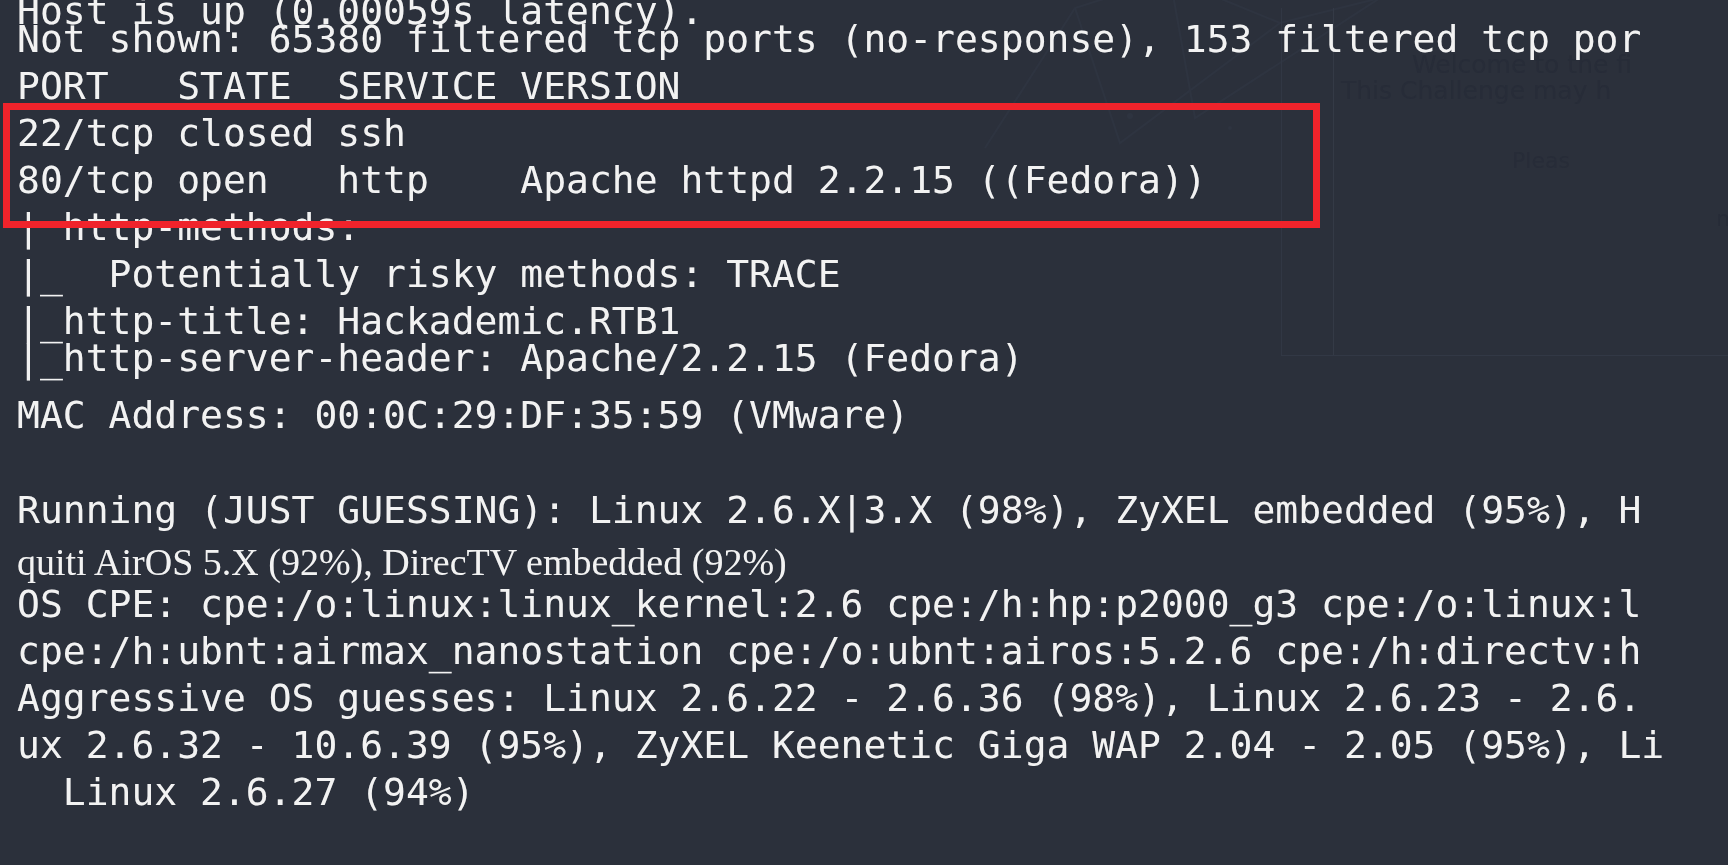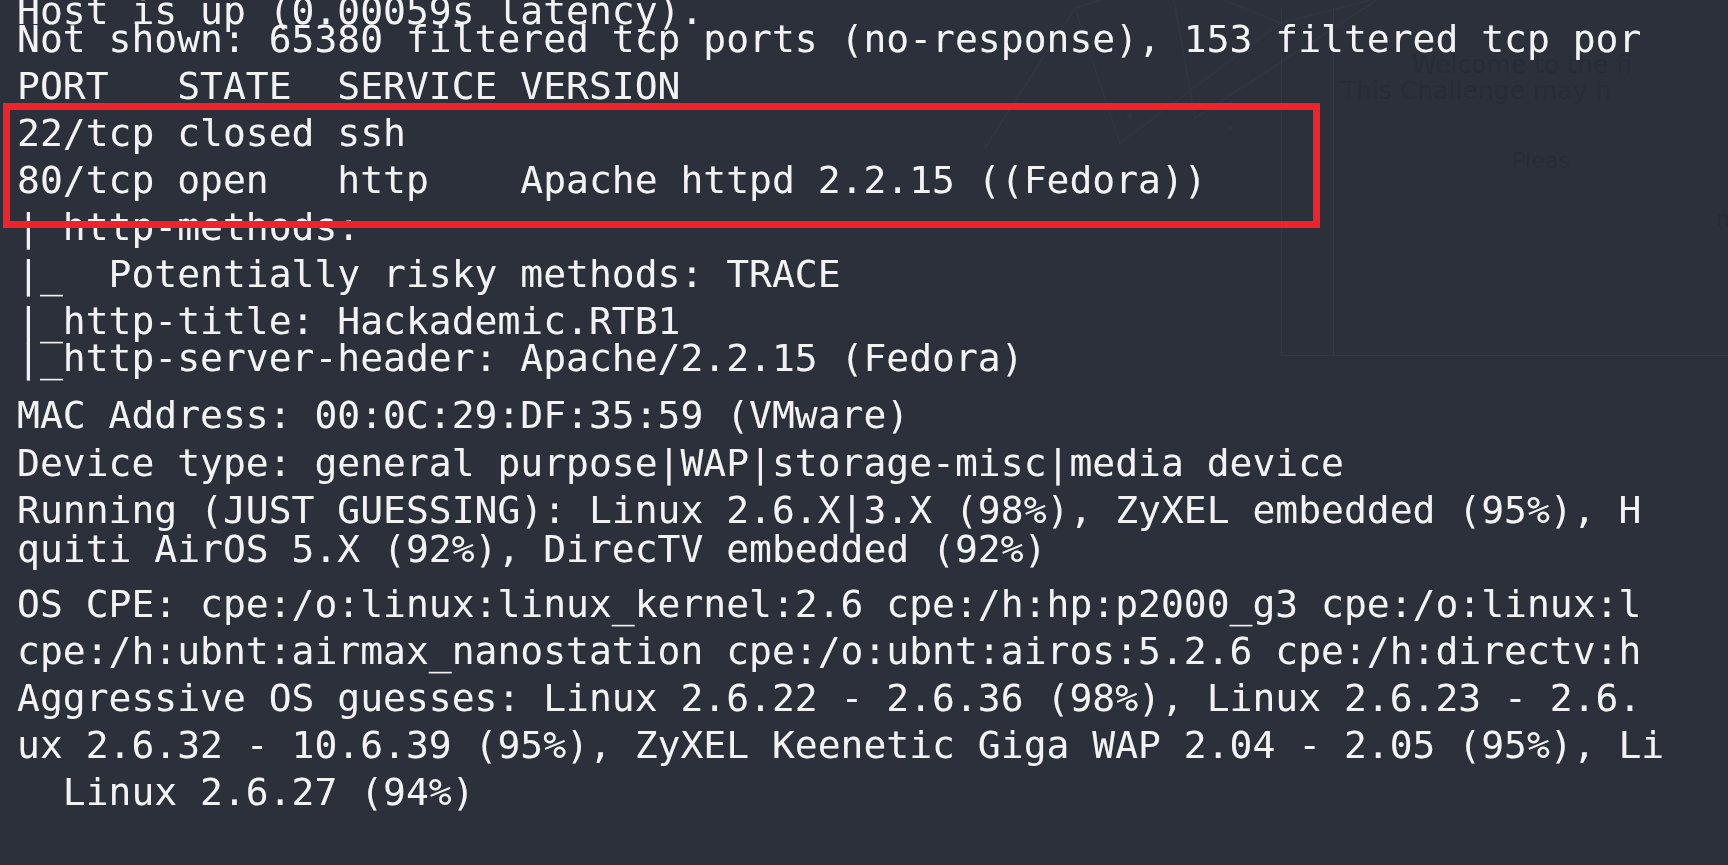--- a/index.html
+++ b/index.html
@@ -124,23 +124,22 @@
       <div class="tline" style="top: -12px;">Host is up (0.00059s latency).</div>
       <div class="tline" style="top: 16px;">Not shown: 65380 filtered tcp ports (no-response), 153 filtered tcp por</div>
       <div class="tline" style="top: 63px;">PORT   STATE  SERVICE VERSION</div>
       <div class="tline" style="top: 110px;">22/tcp closed ssh</div>
       <div class="tline" style="top: 157px;">80/tcp open   http    Apache httpd 2.2.15 ((Fedora))</div>
       <div class="tline" style="top: 251px;">|_  Potentially risky methods: TRACE</div>
       <div class="tline" style="top: 204px;">| http-methods:</div>
       <div class="tline" style="top: 298px;">|_http-title: Hackademic.RTB1</div>
       <div class="tline" style="top: 335px;">|_http-server-header: Apache/2.2.15 (Fedora)</div>
       <div class="tline" style="top: 392px;">MAC Address: 00:0C:29:DF:35:59 (VMware)</div>
-      <div class="tline" style="top: 440px;">Device type: general purpose|WAP|storage-misc|media device</div>
       <div class="tline" style="top: 487px;">Running (JUST GUESSING): Linux 2.6.X|3.X (98%), ZyXEL embedded (95%), H</div>
-      <div class="tline" style="top: 526px;">quiti AirOS 5.X (92%), DirecTV embedded (92%)</div>
+      <div class="tline" style="top: 539px; font-family: Liberation Serif, serif;">quiti AirOS 5.X (92%), DirecTV embedded (92%)</div>
       <div class="tline" style="top: 581px;">OS CPE: cpe:/o:linux:linux_kernel:2.6 cpe:/h:hp:p2000_g3 cpe:/o:linux:l</div>
       <div class="tline" style="top: 628px;">cpe:/h:ubnt:airmax_nanostation cpe:/o:ubnt:airos:5.2.6 cpe:/h:directv:h</div>
       <div class="tline" style="top: 675px;">Aggressive OS guesses: Linux 2.6.22 - 2.6.36 (98%), Linux 2.6.23 - 2.6.</div>
       <div class="tline" style="top: 722px;">ux 2.6.32 - 10.6.39 (95%), ZyXEL Keenetic Giga WAP 2.04 - 2.05 (95%), Li</div>
       <div class="tline" style="top: 769px;">  Linux 2.6.27 (94%)</div>
     </div>
 
   <div id="annotation-box" style="left: 3px; top: 103px; width: 1317px; height: 125px; border-color: rgb(240, 35, 43); border-width: 7px;"></div>
 
 </div>

